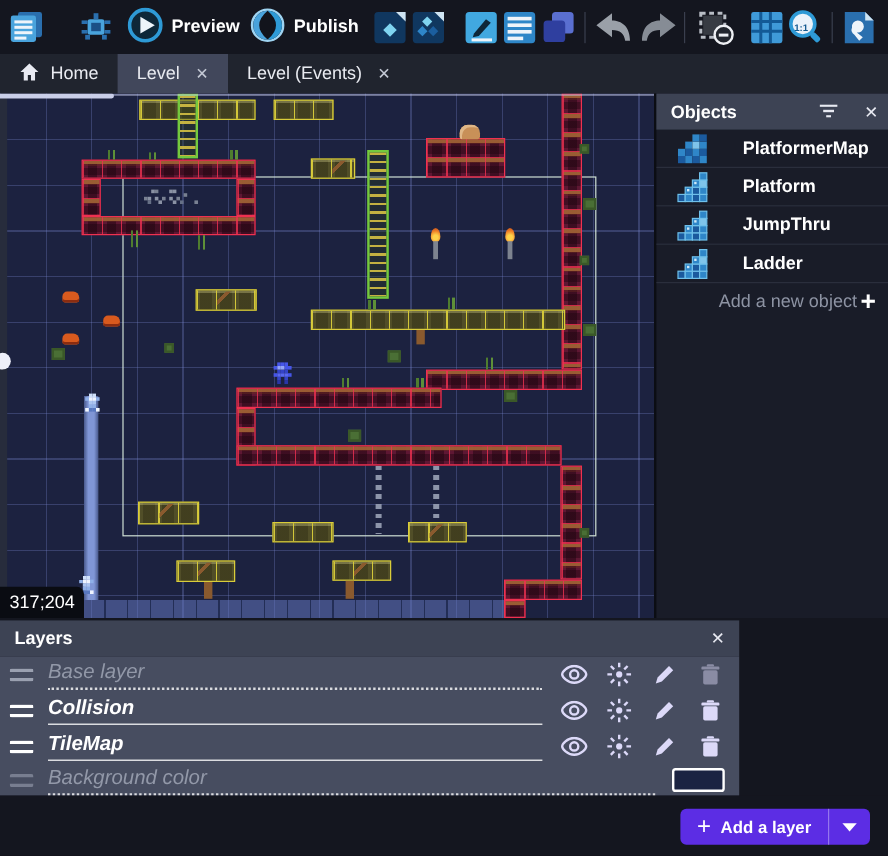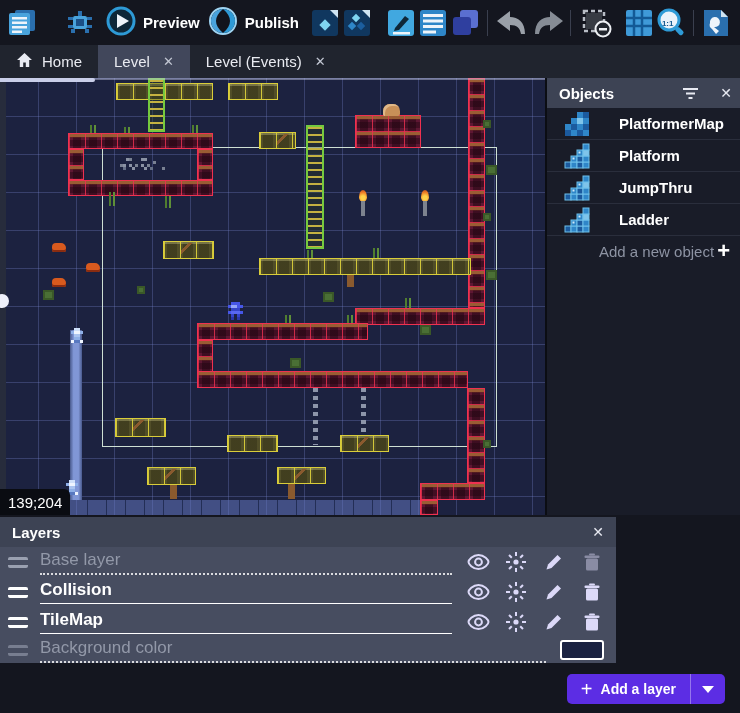--- a/index.html
+++ b/index.html
@@ -83,21 +83,21 @@
   .obj-row .lbl{color:#fff;font-weight:bold;font-size:15px;padding-left:16px;}
   .obj-ico{width:28px;display:flex;justify-content:center;}
   .add-row{height:30px;display:flex;align-items:center;padding:0 14px 0 52px;color:#8d93a3;font-size:15px;cursor:pointer;}
   .add-row .plus{margin-left:auto;color:#fff;font-size:22px;font-weight:bold;line-height:1;}
   .search-bar{position:absolute;left:0;bottom:0;width:100%;height:28px;background:#3d4354;display:flex;align-items:center;padding:0 12px;border-top:1px solid #14161f;}
   .search-bar input{flex:1;background:transparent;border:none;outline:none;color:#e6e8f0;font-size:15px;}
   .search-bar input::placeholder{color:#979eae;}
 
   
   .layers-panel{position:absolute;left:0;top:517px;width:616px;}
-  .layers-rows{background:#474d60;}
+  .layers-rows{background:#474d60;font-style:italic;}
   .layer-row{height:30px;display:flex;align-items:center;padding:0 12px 0 8px;}
   .layer-row:last-child{height:26px;}
   .drag-handle{width:20px;height:11px;border-top:3px solid #fff;border-bottom:3px solid #fff;border-radius:2px;margin-right:12px;flex:0 0 auto;}
   .layer-row.muted .drag-handle{border-color:#9aa0b0;}
   .layer-name{flex:1;font-size:17px;color:#fff;font-weight:bold;padding-bottom:3px;border-bottom:1px solid #fff;margin-right:14px;}
   .layer-row.muted .layer-name{color:#9298a8;font-weight:normal;border-bottom:2px dotted rgba(255,255,255,.8);}
   .lr-icons{display:flex;align-items:center;gap:14px;}
   .lr-ic{width:24px;display:flex;justify-content:center;cursor:pointer;}
   .lr-ic.dim{opacity:.45;}
   .color-swatch{width:44px;height:20px;background:#1b2342;border:2px solid #fff;border-radius:3px;cursor:pointer;}
@@ -321,21 +321,21 @@
         <div class="st st-grass" style="left: 107px; top: 114px; width: 10px; height: 14px;"></div>
         <div class="st st-grass" style="left: 163px; top: 118px; width: 10px; height: 12px;"></div>
         <div class="st st-grass" style="left: 403px; top: 220px; width: 10px; height: 10px;"></div>
         <div class="st st-grass" style="left: 283px; top: 237px; width: 10px; height: 8px;"></div>
         <div class="st st-grass" style="left: 345px; top: 237px; width: 10px; height: 8px;"></div>
       </div>
     <div class="left-strip"></div>
     <div class="hscroll-line"></div>
     <div class="hscroll-thumb"></div>
     <div class="vscroll-handle"></div>
-    <div class="coords">139;204</div>
+    <div class="coords">317;204</div>
   </div>
 
   <div class="objects-panel">
     <div class="panel-header">
       <span>Objects</span>
       <span class="sp"></span>
       <span style="margin-right:22px"><svg width="15" height="11">
             <rect y="0" width="15" height="2" fill="#e8eaf2"></rect>
             <rect x="3" y="4.5" width="9" height="2" fill="#e8eaf2"></rect>
             <rect x="5.5" y="9" width="4" height="2" fill="#e8eaf2"></rect>

